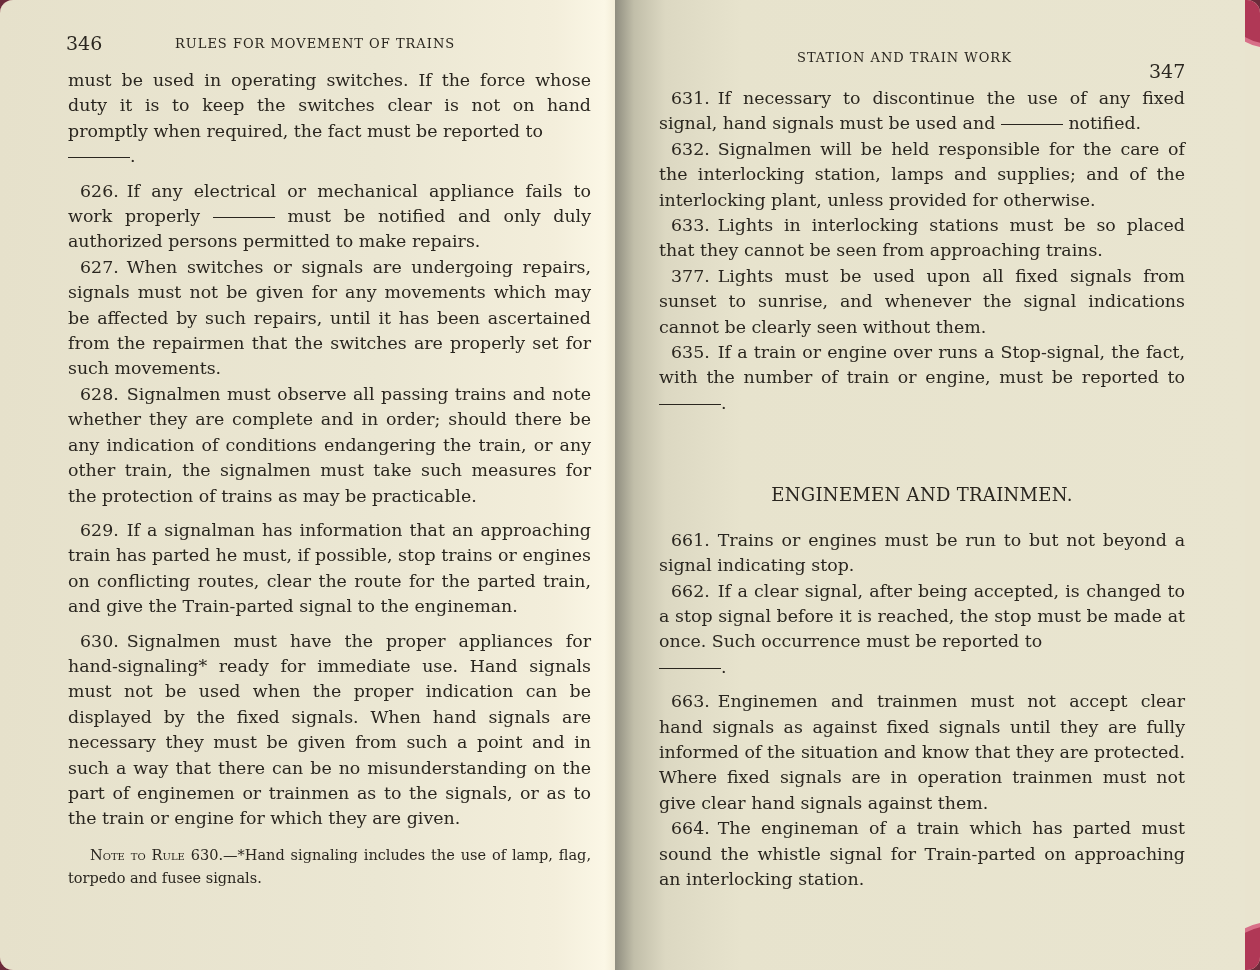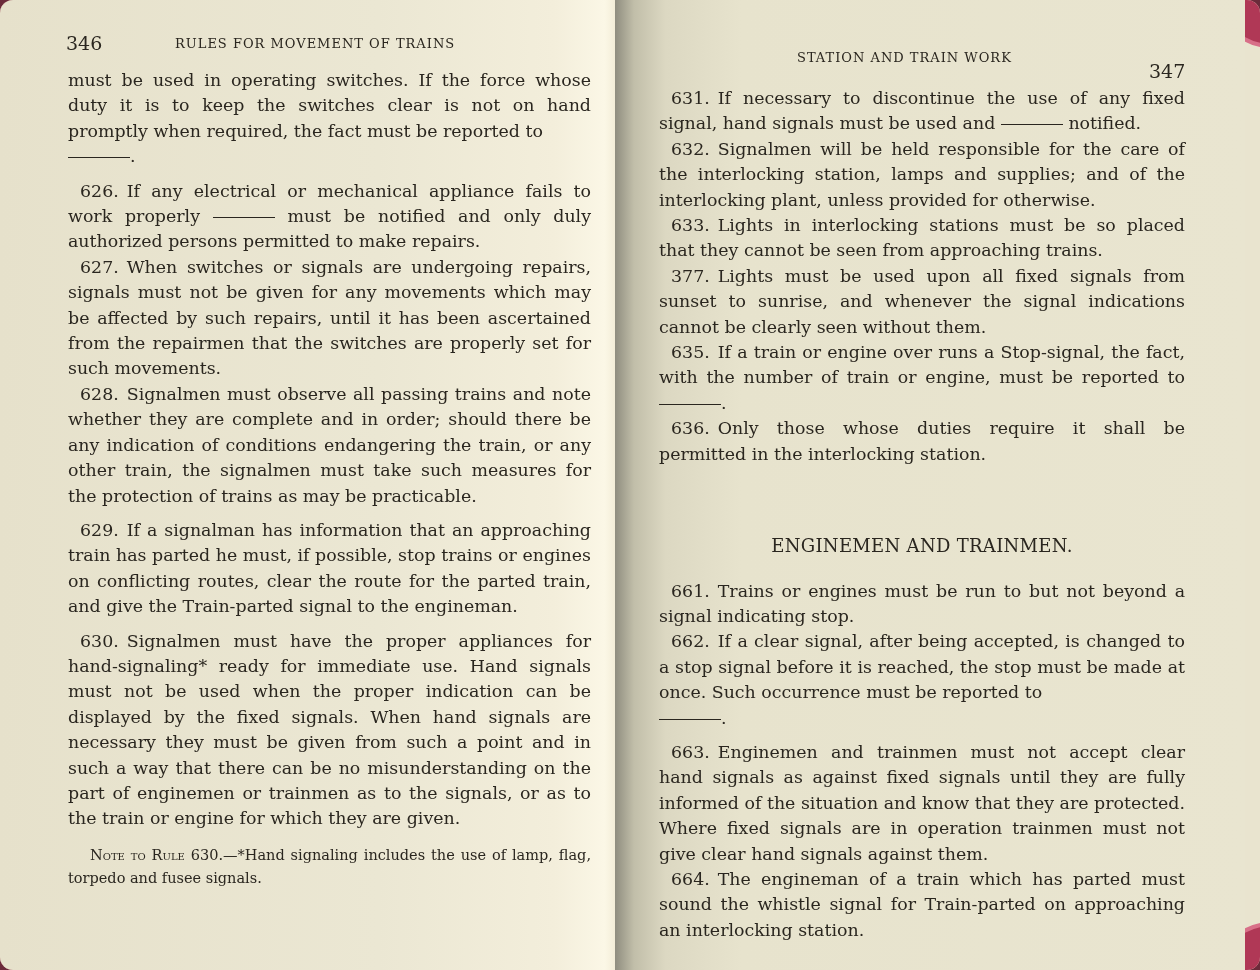--- a/index.html
+++ b/index.html
@@ -158,23 +158,20 @@
 
       <p class="para rule">
         <span class="rule-num">377.</span><span>Lights must be used upon all fixed signals from sunset to sunrise, and whenever the signal indications cannot be clearly seen without them.</span>
       </p>
 
       <p class="para rule">
         <span class="rule-num">635.</span><span>If a train or engine over runs a Stop-signal, the fact, with the number of train or engine, must be reported to</span>
         <span class="blank"></span><span>.</span>
       </p>
 
-      <p class="para rule">
-        <span class="rule-num">636.</span><span>Only those whose duties require it shall be permitted in the interlocking station.</span>
-      </p>
 
       <div class="section-title">ENGINEMEN AND TRAINMEN.</div>
 
       <p class="para rule">
         <span class="rule-num">661.</span><span>Trains or engines must be run to but not beyond a signal indicating stop.</span>
       </p>
 
       <p class="para rule">
         <span class="rule-num">662.</span><span>If a clear signal, after being accepted, is changed to a stop signal before it is reached, the stop must be made at once. Such occurrence must be reported to</span><br>
         <span class="blank"></span><span>.</span>

